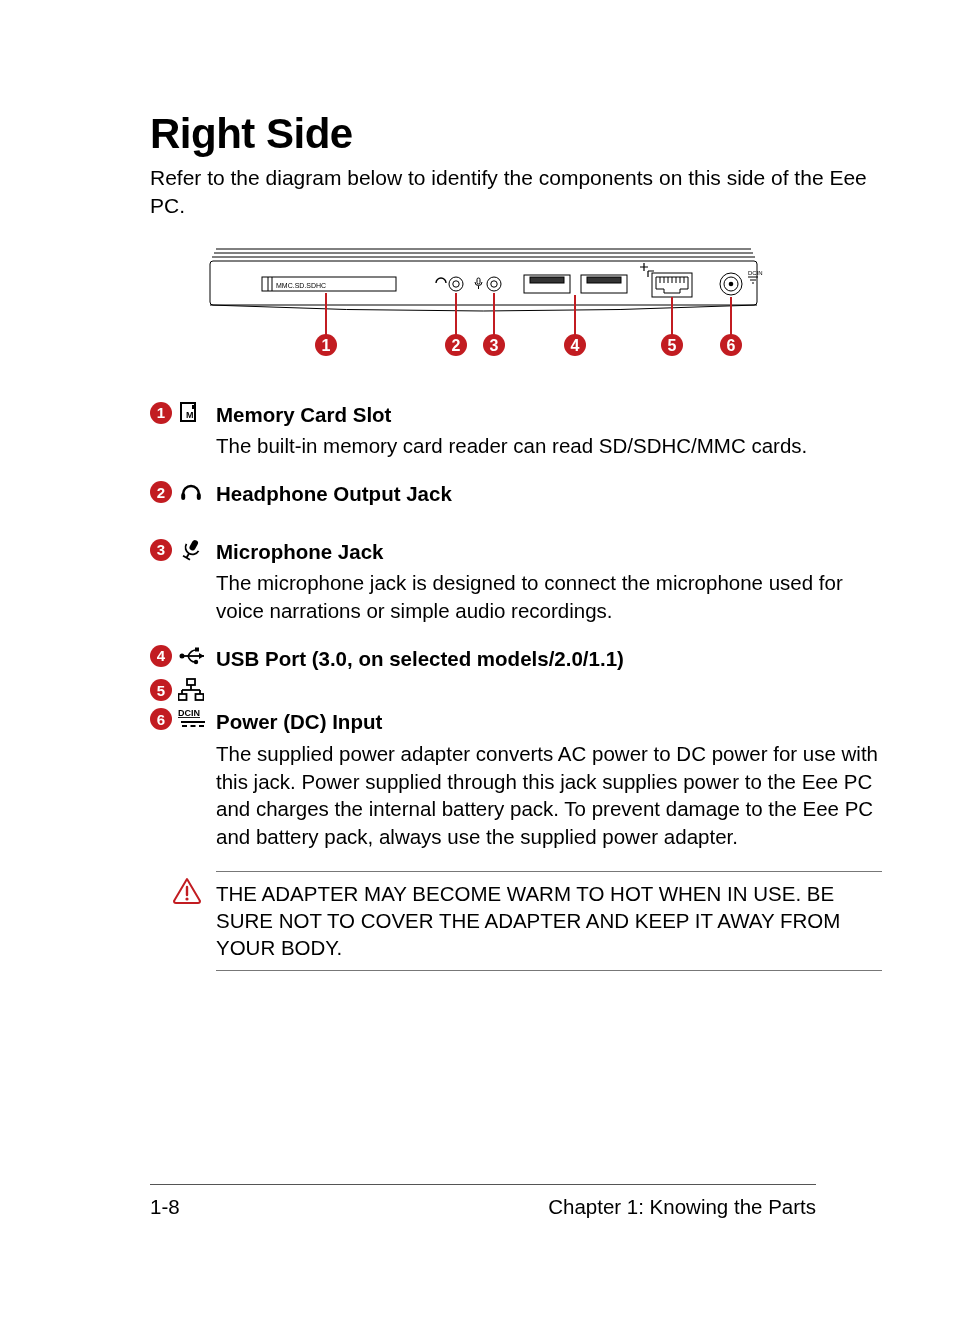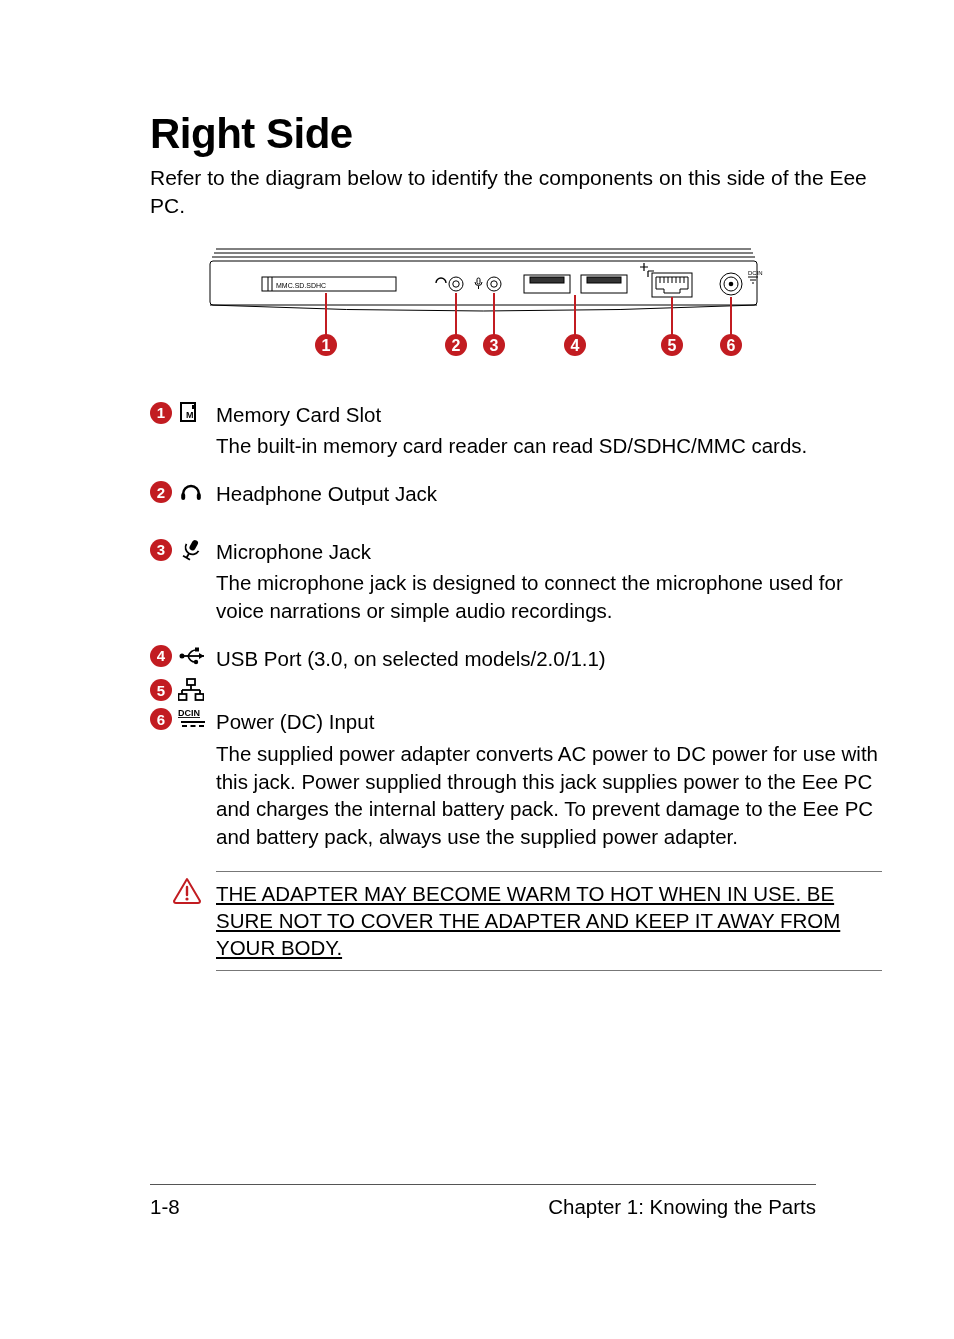--- a/index.html
+++ b/index.html
@@ -53,35 +53,34 @@
     display: flex;
     align-items: center;
     justify-content: center;
     flex: 0 0 22px;
   }
   .left .ic { color: #000; display:flex; align-items:center; }
   .right {
     flex: 1;
   }
   .right .title {
-    font-weight: 400;
+    font-weight: 700;
     font-size: 20.5px;
     margin: 0;
     line-height: 1.35;
   }
   .right .desc {
     font-size: 20.5px;
     line-height: 1.35;
     margin: 4px 0 14px 0;
   }
   .warning-box {
     margin-top: 2px;
     display: flex;
     align-items: flex-start;
-    text-decoration: underline;
   }
   .warning-box .warn-icon {
     width: 66px;
     flex: 0 0 66px;
     display: flex;
     justify-content: flex-start;
     align-items: flex-start;
     padding-top: 6px;
     padding-left: 22px;
     box-sizing: border-box;

